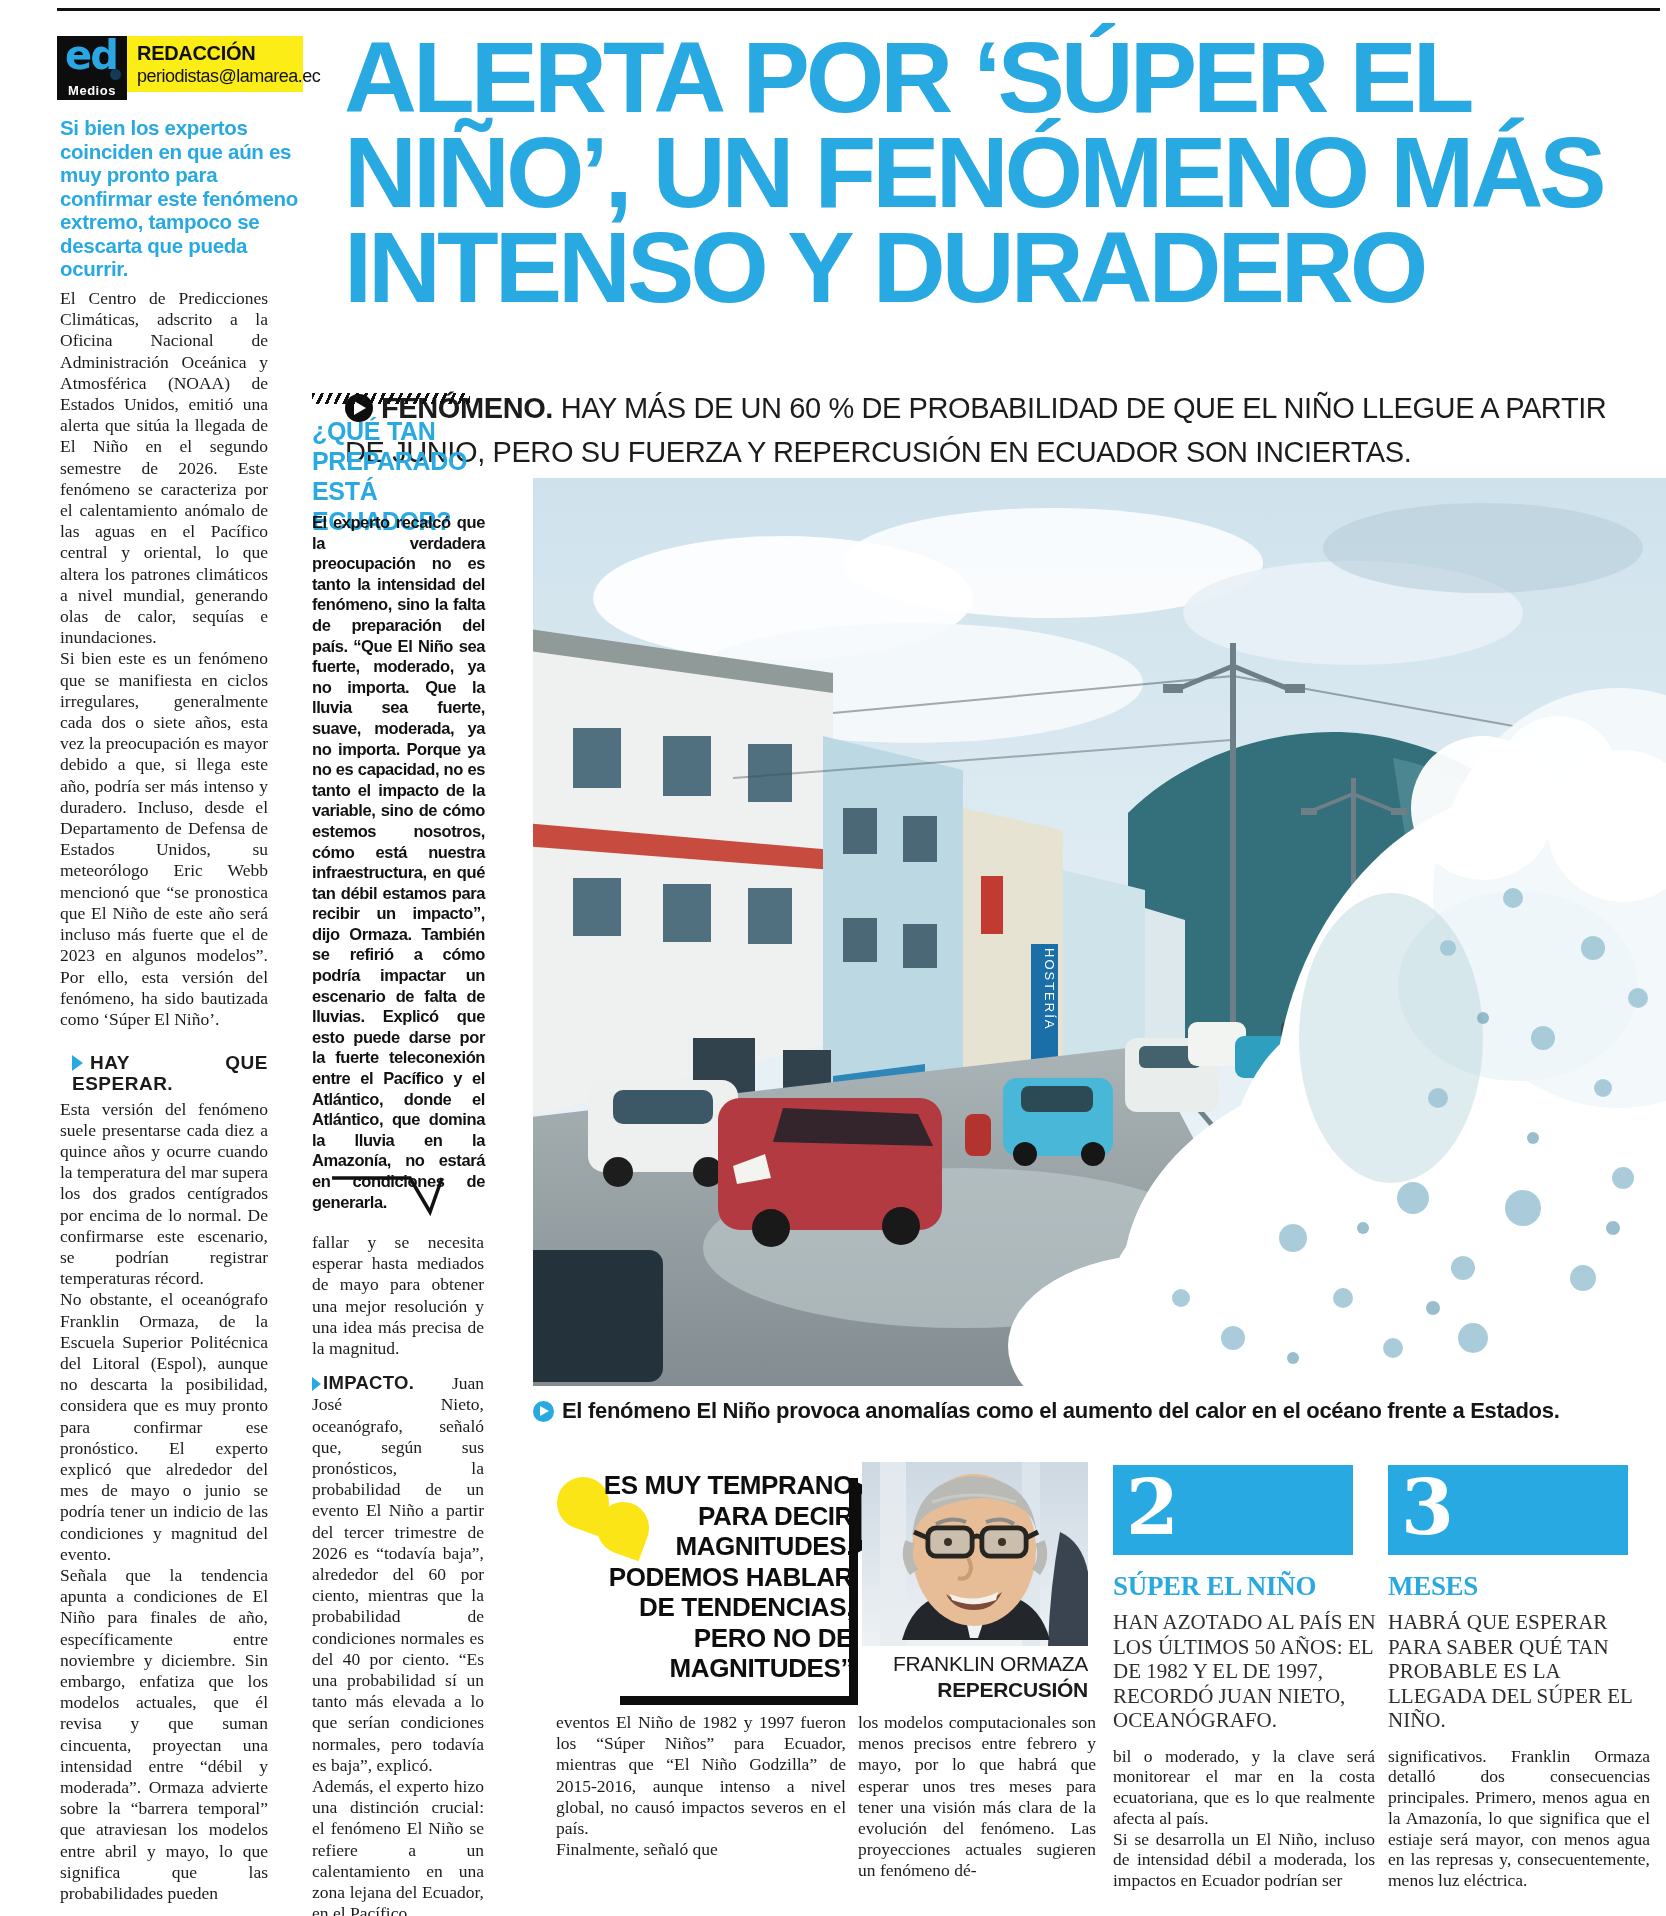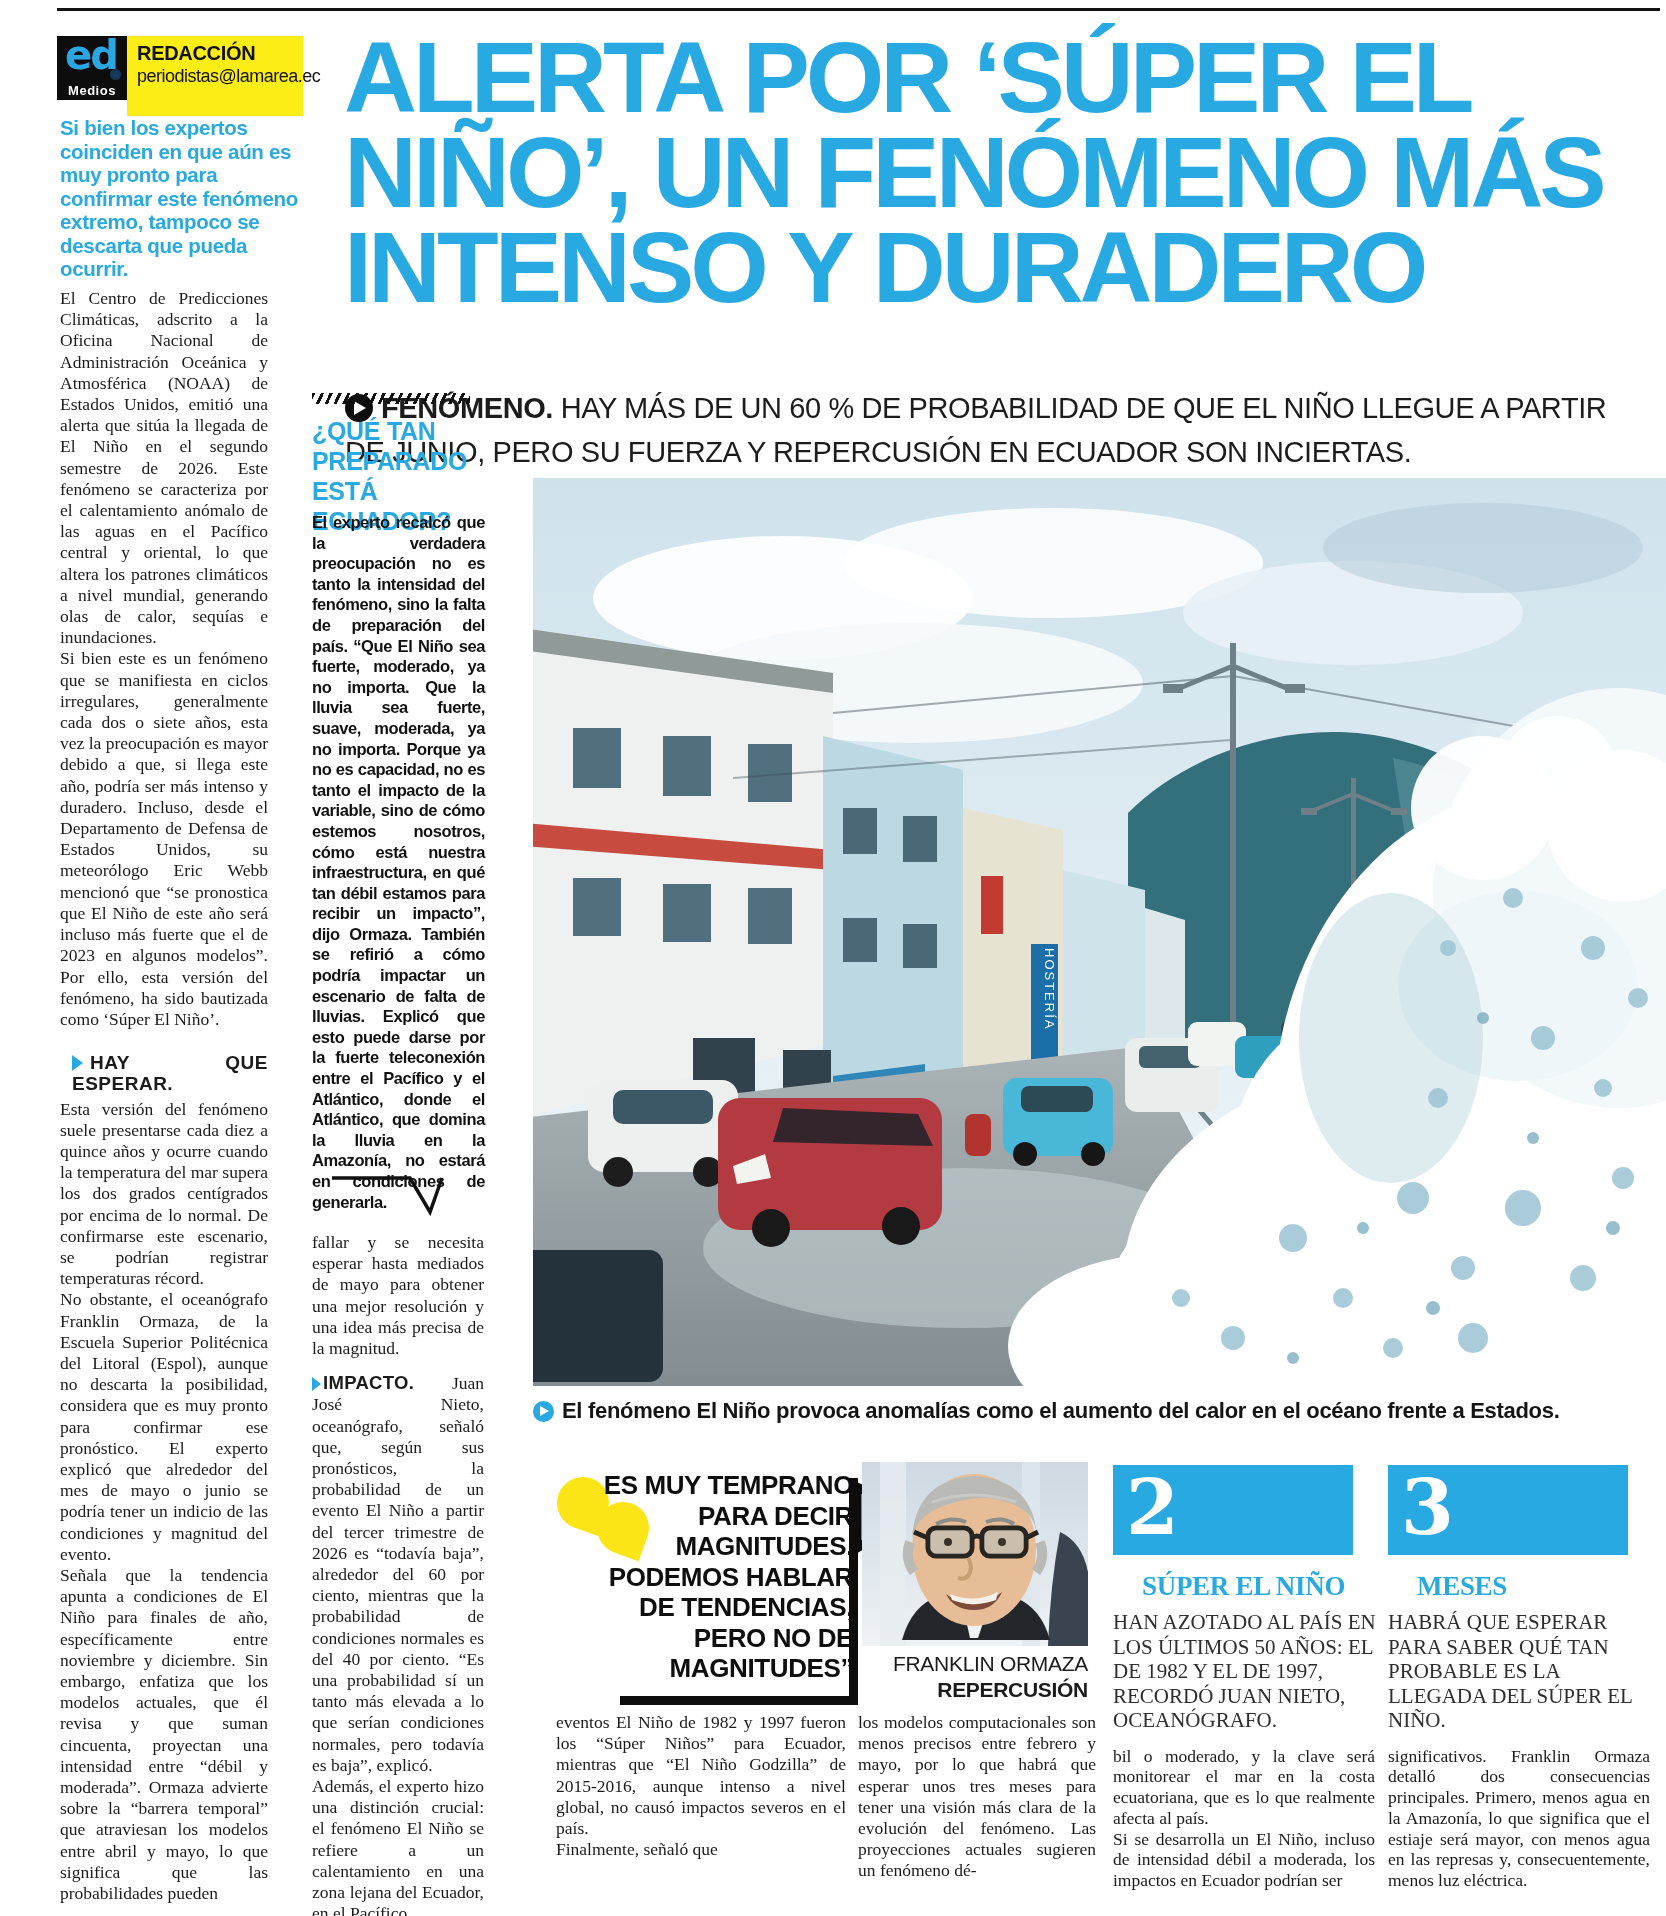--- a/index.html
+++ b/index.html
@@ -7,21 +7,21 @@
         font-family:"Liberation Sans",sans-serif;color:#1b1b1b;}
   .abs{position:absolute;}
   
   .top-rule{left:57px;top:8px;width:1603px;height:3px;background:#111;}
   .logo-box{left:57px;top:36px;width:70px;height:64px;background:#0d0d0d;}
   .logo-ed{position:absolute;left:8px;top:-4px;font-weight:bold;font-size:40px;color:#2aa7e2;
            font-family:"DejaVu Sans",sans-serif;letter-spacing:-2px;}
   .logo-dot{position:absolute;right:6px;bottom:20px;width:11px;height:11px;border-radius:50%;background:#123a56;}
   .logo-medios{position:absolute;left:0;bottom:2px;width:100%;text-align:center;color:#fff;
                font-weight:bold;font-size:13px;letter-spacing:.5px;}
-  .redaccion-box{left:127px;top:36px;width:176px;height:80px;background:#fbed15;padding:6px 10px;box-sizing:border-box;}
+  .redaccion-box{left:127px;top:36px;width:176px;height:56px;background:#fbed15;padding:6px 10px;box-sizing:border-box;}
   .redaccion-label{font-weight:bold;font-size:20px;letter-spacing:-.3px;color:#111;}
   .redaccion-email{font-size:18px;letter-spacing:-.5px;color:#111;margin-top:1px;}
   
   .deck{left:60px;top:116px;width:248px;font-weight:bold;font-size:20.5px;line-height:23.5px;
         color:#29a9e1;letter-spacing:-.3px;}
   
   .headline{left:336px;top:22px;width:1325px;margin:8px;color:#29a9e1;font-weight:bold;
             font-size:101px;line-height:95px;letter-spacing:-4px;}
   .headline div{white-space:nowrap;}
   .kicker{left:345px;top:386px;width:1300px;font-size:29px;line-height:44px;letter-spacing:-.4px;color:#1c1c1c;}
@@ -71,21 +71,21 @@
   .col-a{left:556px;top:1712px;width:290px;height:204px;overflow:hidden;}
   .col-b{left:858px;top:1712px;width:238px;height:204px;overflow:hidden;}
   
   .fact{width:268px;}
   .fact-2{left:1113px;top:1465px;}
   .fact-3{left:1388px;top:1465px;}
   .fact-box{width:240px;height:90px;background:#29a9e1;}
   .fact-number{font-family:"DejaVu Serif",serif;font-weight:bold;font-size:76px;line-height:86px;
                color:#fff;padding-left:13px;}
   .fact-title{margin-top:16px;font-family:"Liberation Serif",serif;font-weight:bold;font-size:27px;
-              color:#29a9e1;letter-spacing:-.3px;margin-left:29px;}
+              color:#29a9e1;letter-spacing:-.3px;}
   .fact-caps{margin-top:8px;font-family:"Liberation Serif",serif;font-size:21px;line-height:24.5px;color:#2e2e2e;}
   .fact-body{margin-top:13px;width:262px;height:212px;overflow:hidden;
              font-family:"Liberation Serif",serif;font-size:17.5px;line-height:20.8px;text-align:justify;}
 </style>
 </head>
 <body>
 
 <div class="page">
 
   <div class="abs top-rule"></div>

